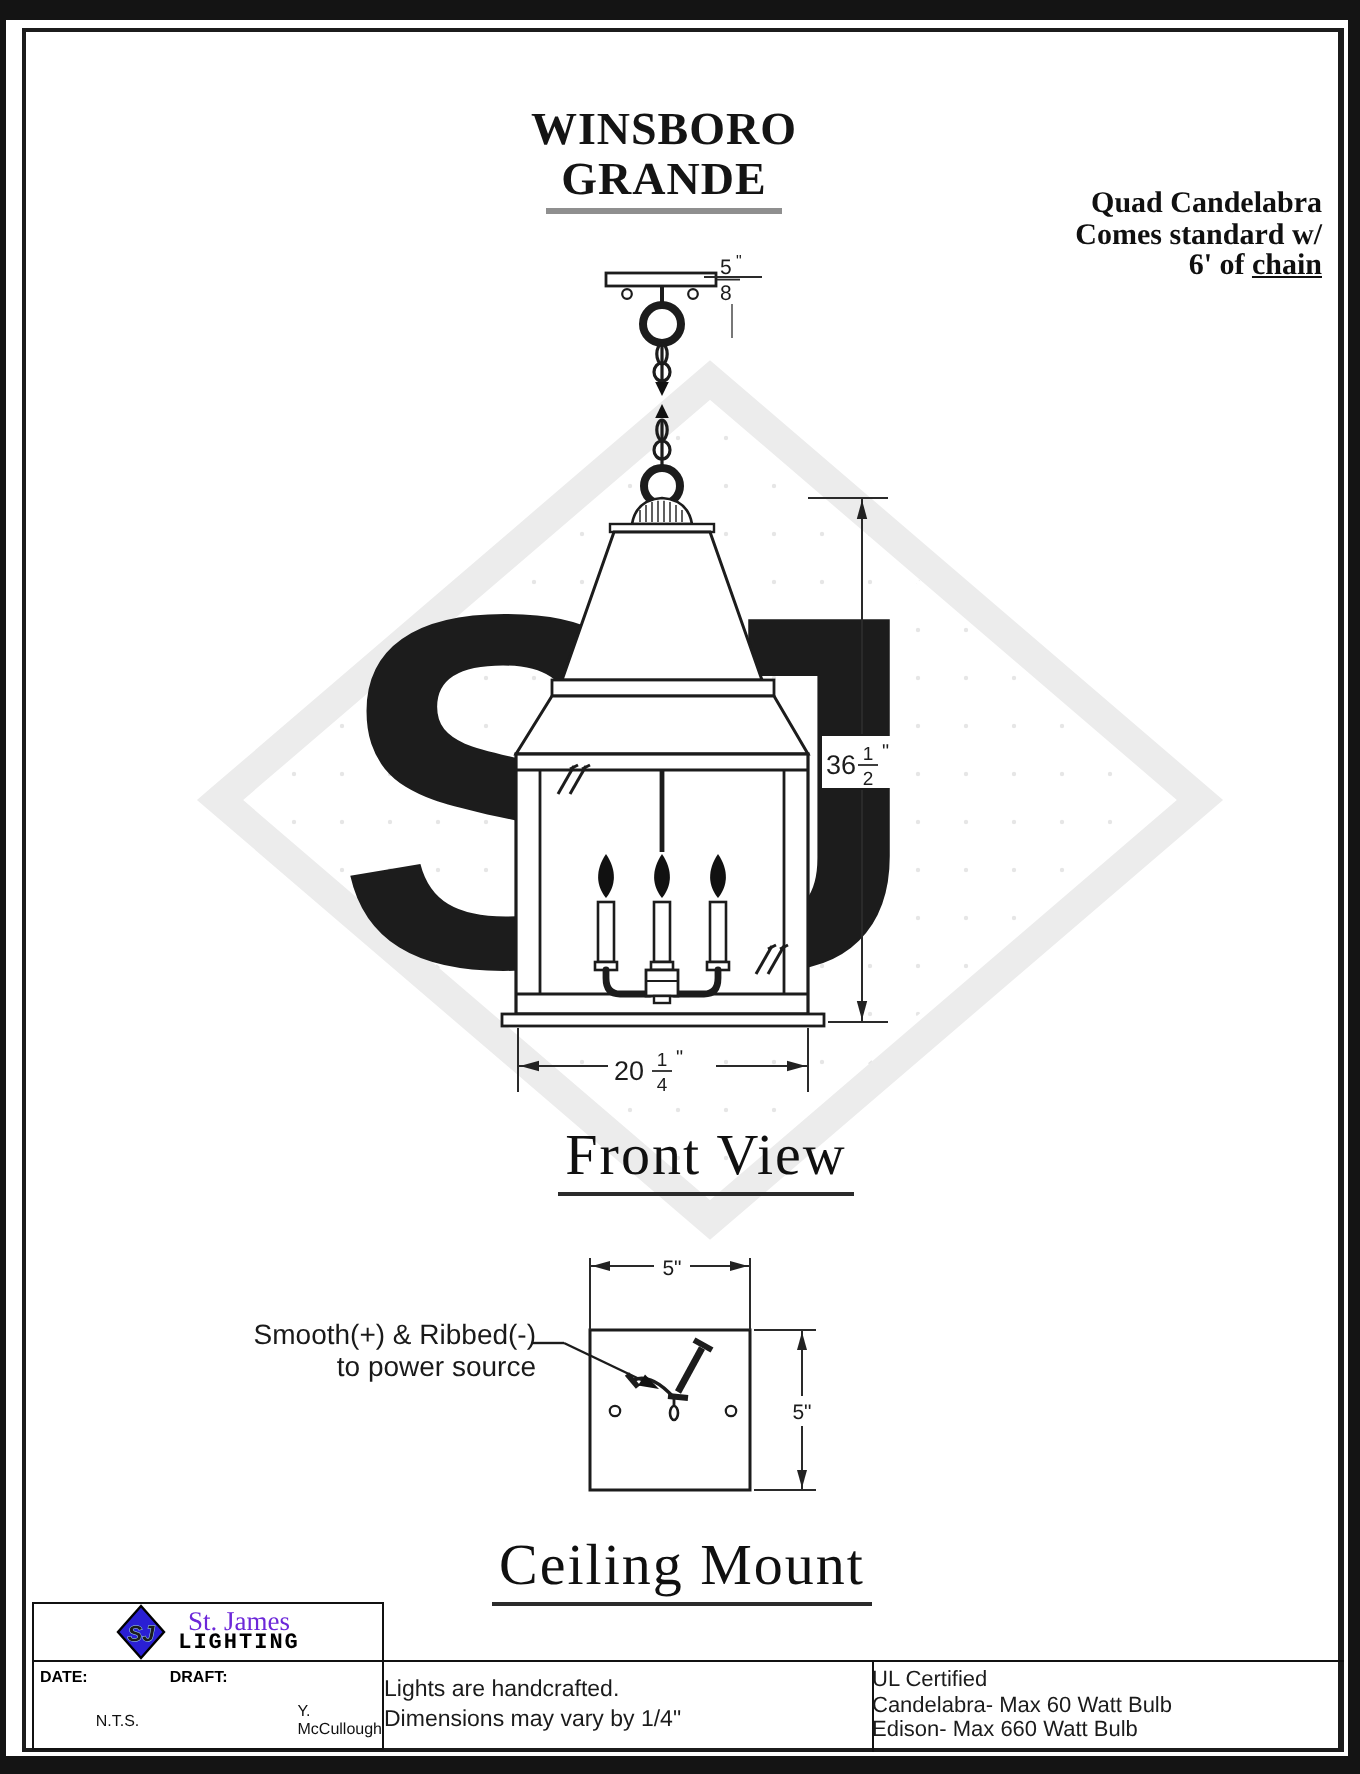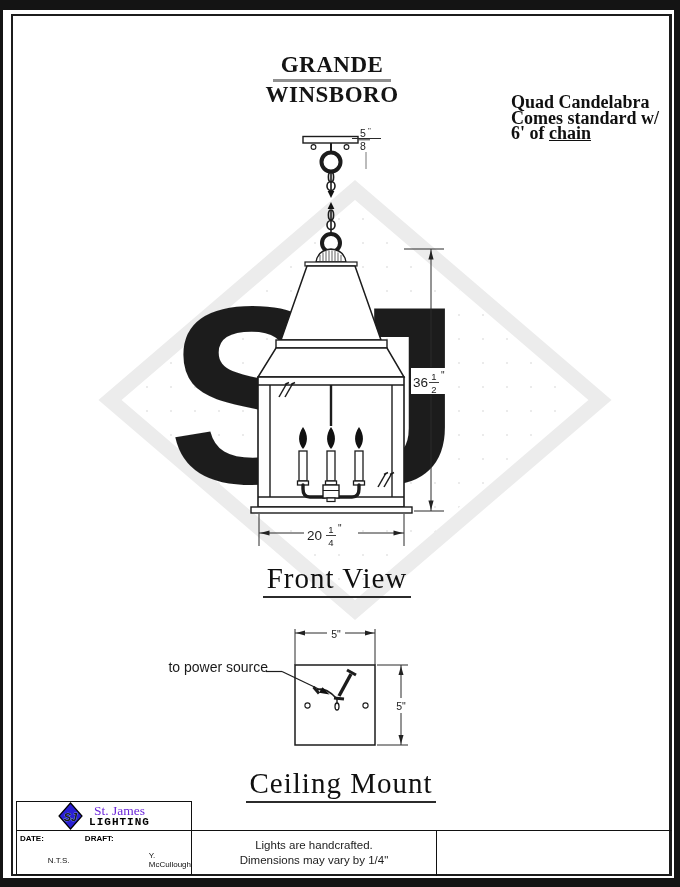--- a/index.html
+++ b/index.html
@@ -6,45 +6,45 @@
   .stage{position:relative;width:680px;height:887px;background:#141414;overflow:hidden;
          font-family:"Liberation Sans",sans-serif;}
   .page{position:absolute;left:3px;top:10px;width:671px;height:868px;background:#ffffff;}
   .frame{position:absolute;left:8px;top:4px;width:661px;height:862px;box-sizing:border-box;
          border:2px solid #1c1c1c;border-right-width:3px;}
   .abs{position:absolute;}
   .serif{font-family:"Liberation Serif",serif;}
   .product-title{left:229px;top:42px;width:200px;text-align:center;font-weight:bold;
                  font-size:23px;line-height:25px;color:#141414;letter-spacing:.5px;}
   .title-underline{display:inline-block;border-bottom:3px solid #8f8f8f;padding:0 8px 2px 8px;}
-  .side-note{left:508px;top:85px;width:150px;font-weight:bold;font-size:18px;
-             line-height:15.5px;color:#101010;}
+  .side-note{left:508px;top:85px;width:150px;font-weight:bold;font-size:15px;
+             line-height:15.5px;color:#101010;text-align:right;}
   .u{text-decoration:underline;}
   .view-label{font-size:29px;letter-spacing:1px;color:#101010;text-align:center;}
   .view-label span{display:inline-block;border-bottom:2px solid #2b2b2b;padding:0 4px 1px 4px;}
-  .front-view{left:234px;top:552px;width:200px;}
+  .front-view{left:250px;top:552px;width:200px;}
   .ceiling-mount{left:228px;top:757px;width:220px;}
   .callout{left:85px;top:649px;width:180px;text-align:right;font-size:14px;line-height:16px;color:#1a1a1a;}
   
   .tblock{left:13px;top:791px;width:176px;height:74px;box-sizing:border-box;
           border:1.5px solid #111;background:#fff;}
   .tb-logo-row{height:28px;display:flex;align-items:center;justify-content:center;gap:6px;}
   .tb-name{ text-align:center;}
   .tb-company{font-family:"Liberation Serif",serif;font-size:13.5px;color:#6d28d9;line-height:13px;}
   .tb-sub{font-family:Liberation Mono, monospace;font-weight:bold;font-size:11px;
           letter-spacing:1px;color:#000;line-height:11px;}
   .tb-row{height:14px;border-top:1.5px solid #111;display:flex;align-items:center;font-size:8px;}
   .tb-pair{display:flex;align-items:center;}
   .tb-pair.c1{width:90px;padding-left:3px;}
   .tb-pair.c2{flex:1;gap:31px;}
   .tb-label{font-weight:bold;color:#000;margin-right:4px;}
   .tb-value{color:#111;margin-top:44px;}
   .bottom-line{left:189px;top:820px;width:480px;border-top:1.5px solid #111;height:0;}
   .bottom-divider{left:433px;top:820px;height:46px;border-left:1.5px solid #111;width:0;}
-  .bottom-cell{top:820px;height:46px;display:flex;flex-direction:column;align-items:center;
+  .bottom-cell{top:820px;height:46px;display:flex;flex-direction:column;align-items:flex-start;
                justify-content:center;color:#1b1b1b;}
   .cell-center{left:189px;width:244px;font-size:11.5px;line-height:15px;}
   .cell-right{left:433px;width:236px;font-size:11px;line-height:12.5px;}
   svg text{font-family:"Liberation Sans",sans-serif;fill:#1c1c1c;}
 </style>
 </head>
 <body>
 
 <div class="stage">
   <div class="page">
@@ -218,35 +218,36 @@
         <line x1="377" y1="745" x2="408" y2="745"></line>
         <line x1="401" y1="665" x2="401" y2="698"></line>
         <line x1="401" y1="713" x2="401" y2="745"></line>
         <path d="M401,666 l-2.5,9 l5,0 z" fill="#222" stroke="none"></path>
         <path d="M401,744 l-2.5,-9 l5,0 z" fill="#222" stroke="none"></path>
         <text x="401" y="709.5" font-size="10.5" text-anchor="middle" stroke="none">5"</text>
       </g>
     </svg>
 
     <div class="abs serif product-title">
+      <div>WINSBORO</div>
       <div><span class="title-underline">GRANDE</span></div>
-      <div>WINSBORO</div>
     </div>
 
     <div class="abs serif side-note">
       <div>Quad Candelabra</div>
       <div>Comes standard w/</div>
       <div><span>6' of </span><span class="u">chain</span></div>
     </div>
 
     <div class="abs serif view-label front-view">
       <span>Front View</span>
     </div>
 
     <div class="abs callout">
+      <div>Smooth(+) &amp; Ribbed(-)</div>
       <div>to power source</div>
     </div>
 
     <div class="abs serif view-label ceiling-mount">
       <span>Ceiling Mount</span>
     </div>
 
     <div class="abs tblock">
       <div class="tb-logo-row">
         <svg width="25" height="28" viewBox="0 0 25 28">
@@ -269,14 +270,19 @@
           </div>
       </div>
     </div>
 
     <div class="abs bottom-line"></div>
     <div class="abs bottom-divider"></div>
     <div class="abs bottom-cell cell-center">
       <div>Lights are handcrafted.</div>
       <div>Dimensions may vary by 1/4"</div>
     </div>
+    <div class="abs bottom-cell cell-right">
+      <div>UL Certified</div>
+      <div>Candelabra- Max 60 Watt Bulb</div>
+      <div>Edison- Max 660 Watt Bulb</div>
+    </div>
   </div>
 </div>
 
 </body></html>

